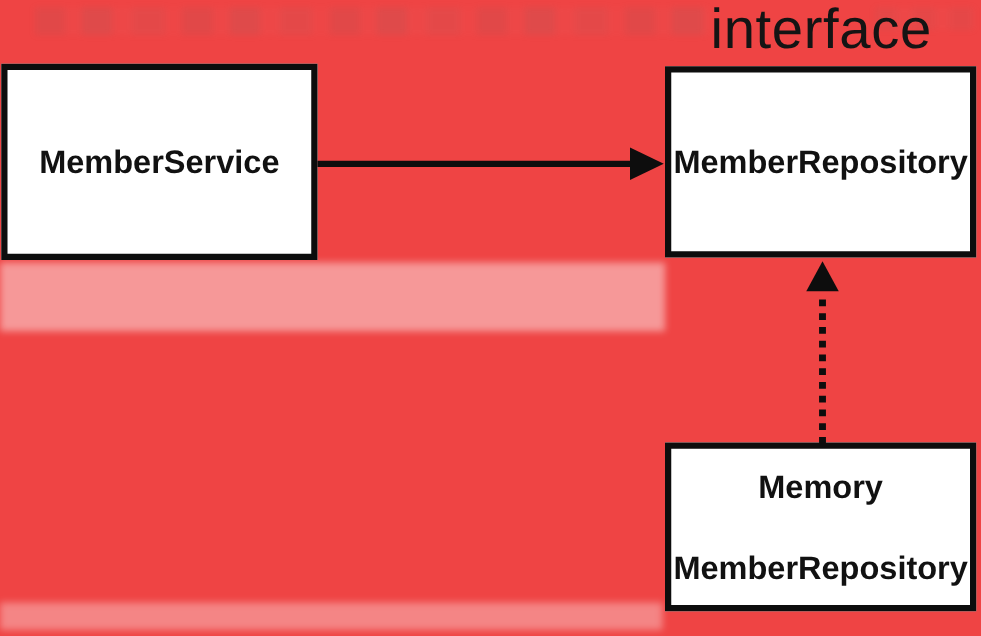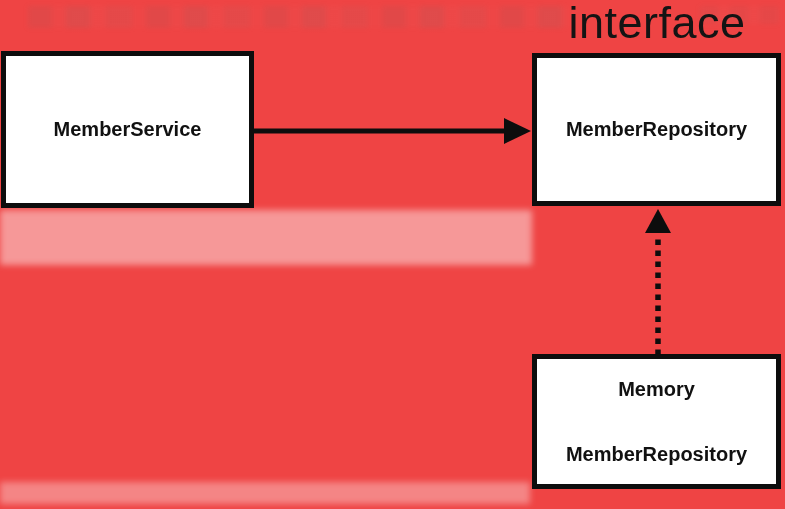--- a/index.html
+++ b/index.html
@@ -60,21 +60,21 @@
     border: 5px solid #0d0d0d;
     box-sizing: border-box;
     display: flex;
     flex-direction: column;
     align-items: center;
     justify-content: center;
     text-align: center;
   }
   .node-label {
     font-weight: bold;
-    font-size: 20px;
+    font-size: 26px;
     line-height: 35px;
     white-space: nowrap;
     letter-spacing: 0px;
   }
   .member-service-node   { left: 1px;   top: 51px;  width: 253px; height: 157px; }
   .member-repository-node{ left: 532px; top: 53px;  width: 249px; height: 153px; }
   .memory-node           { left: 532px; top: 354px; width: 249px; height: 135px; gap: 30px; }
 
   .interface-label {
     position: absolute;

